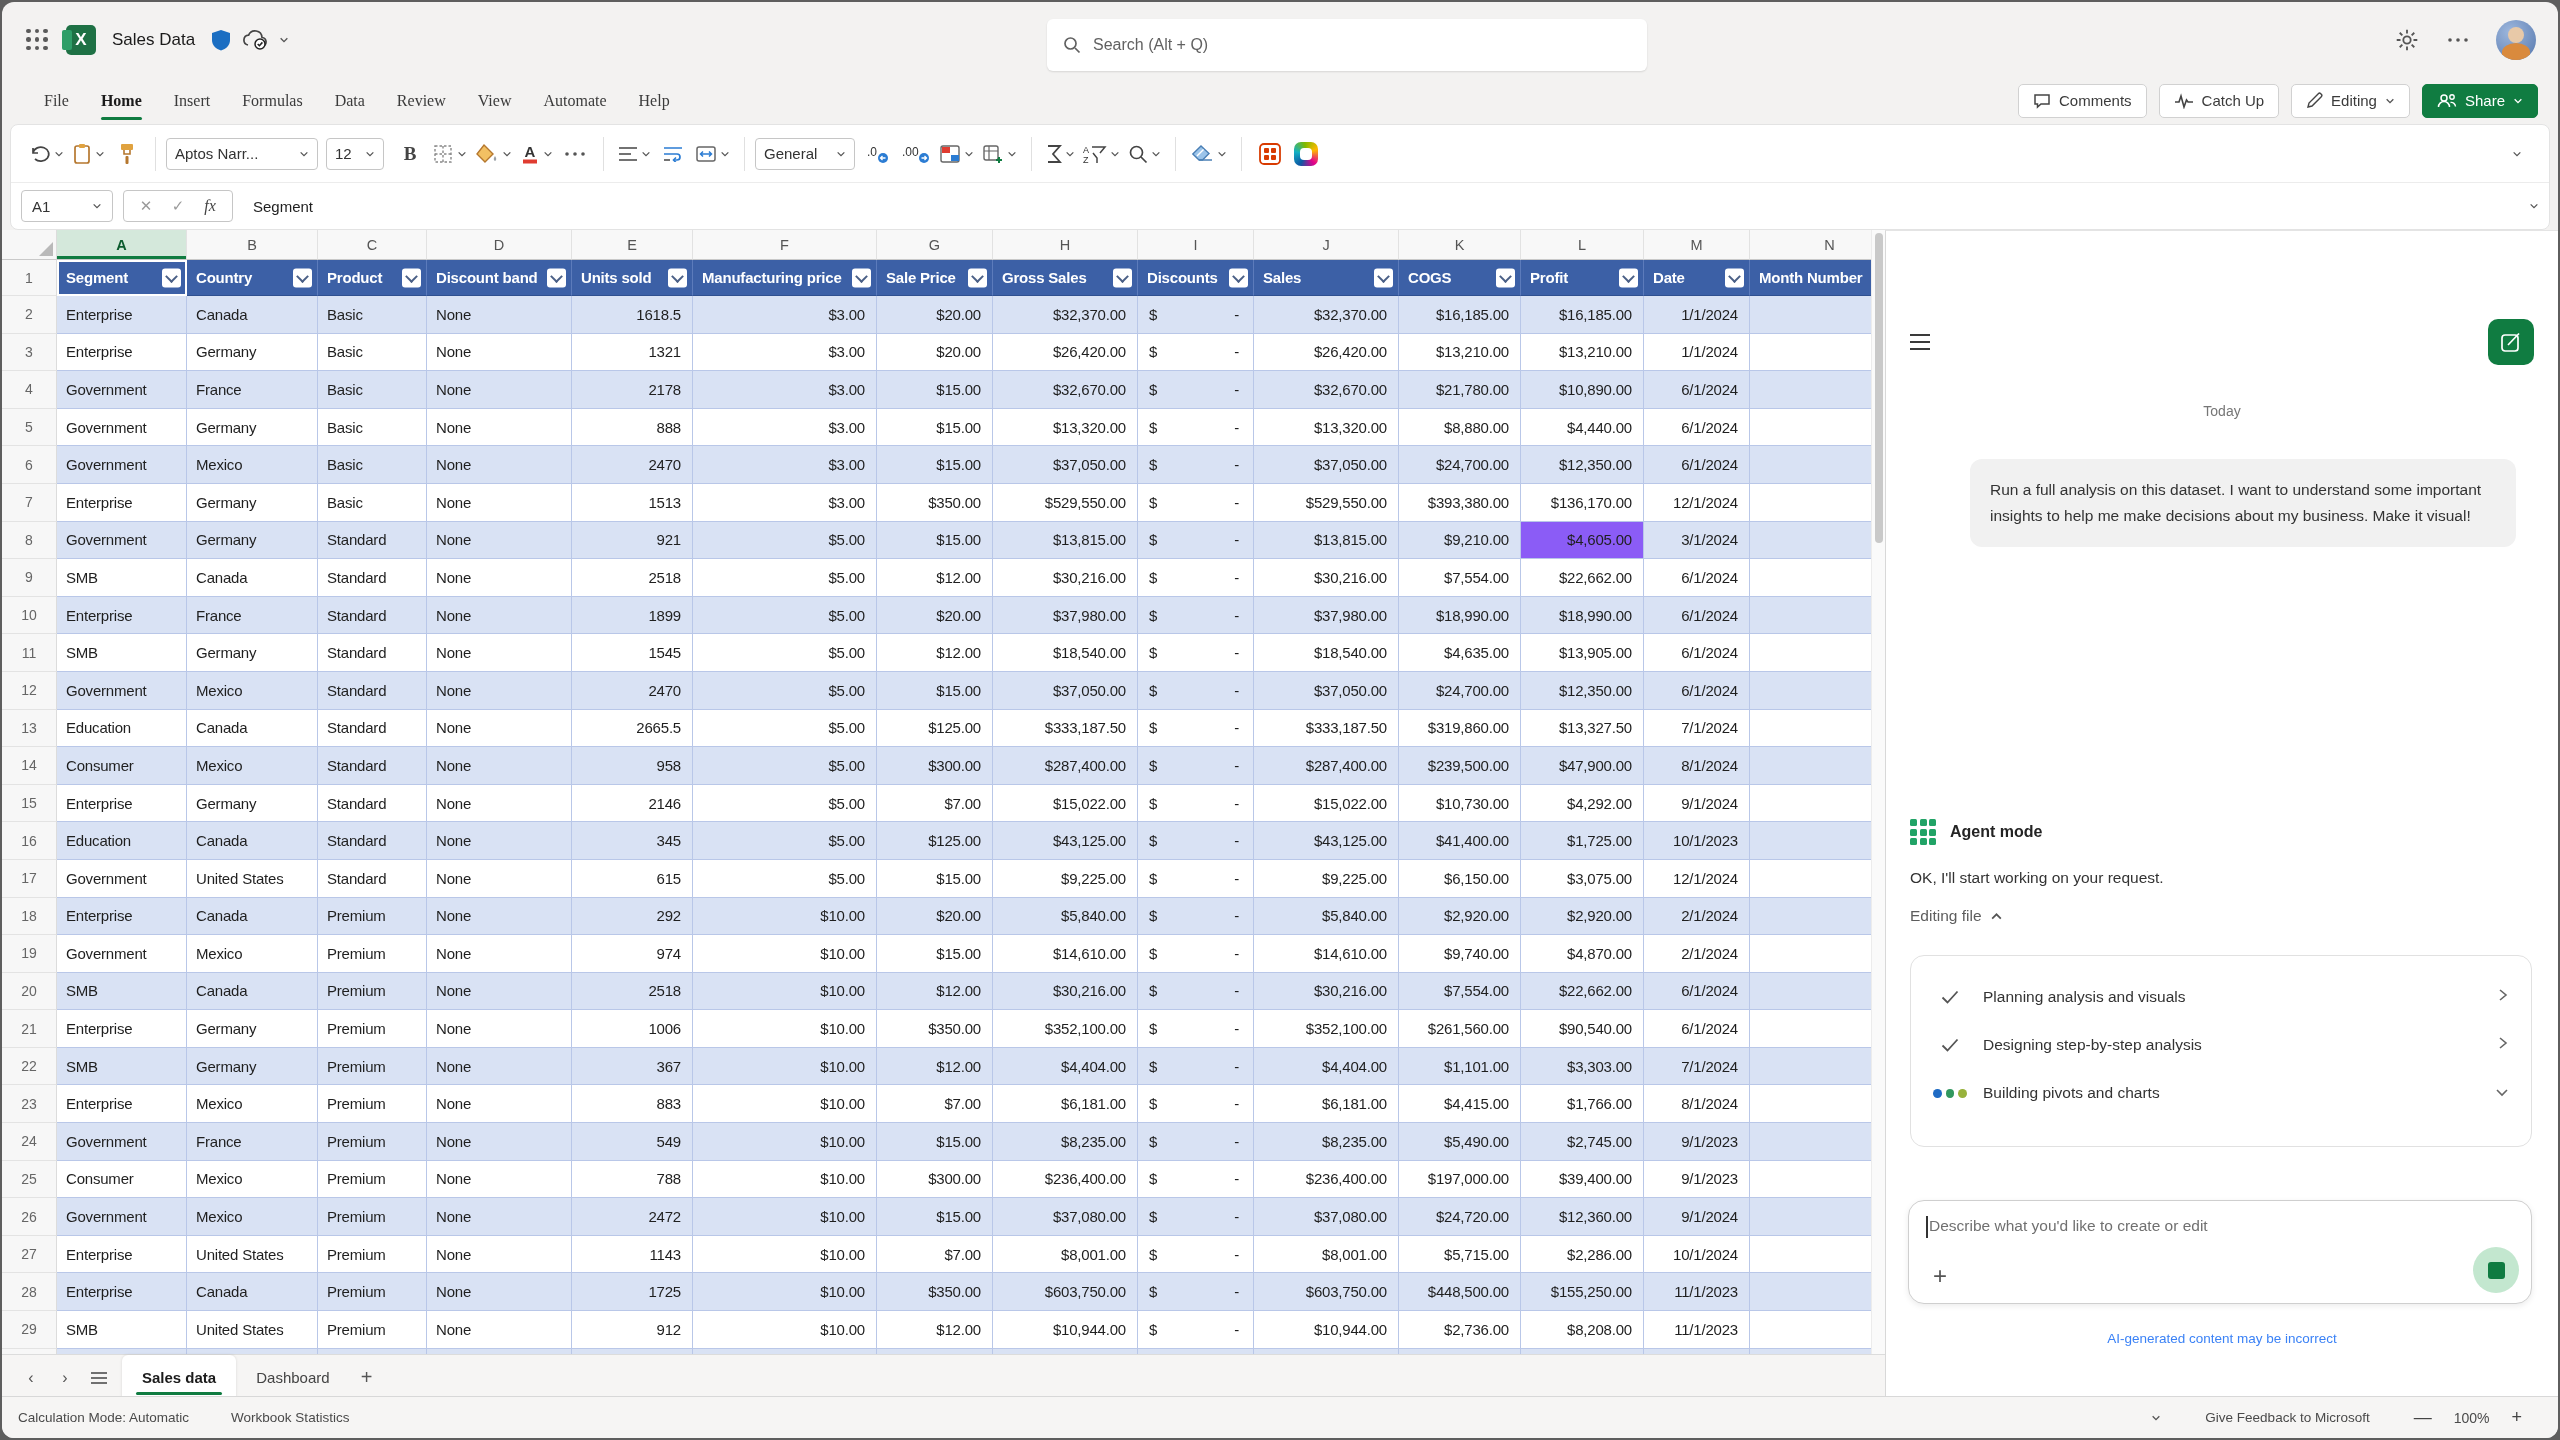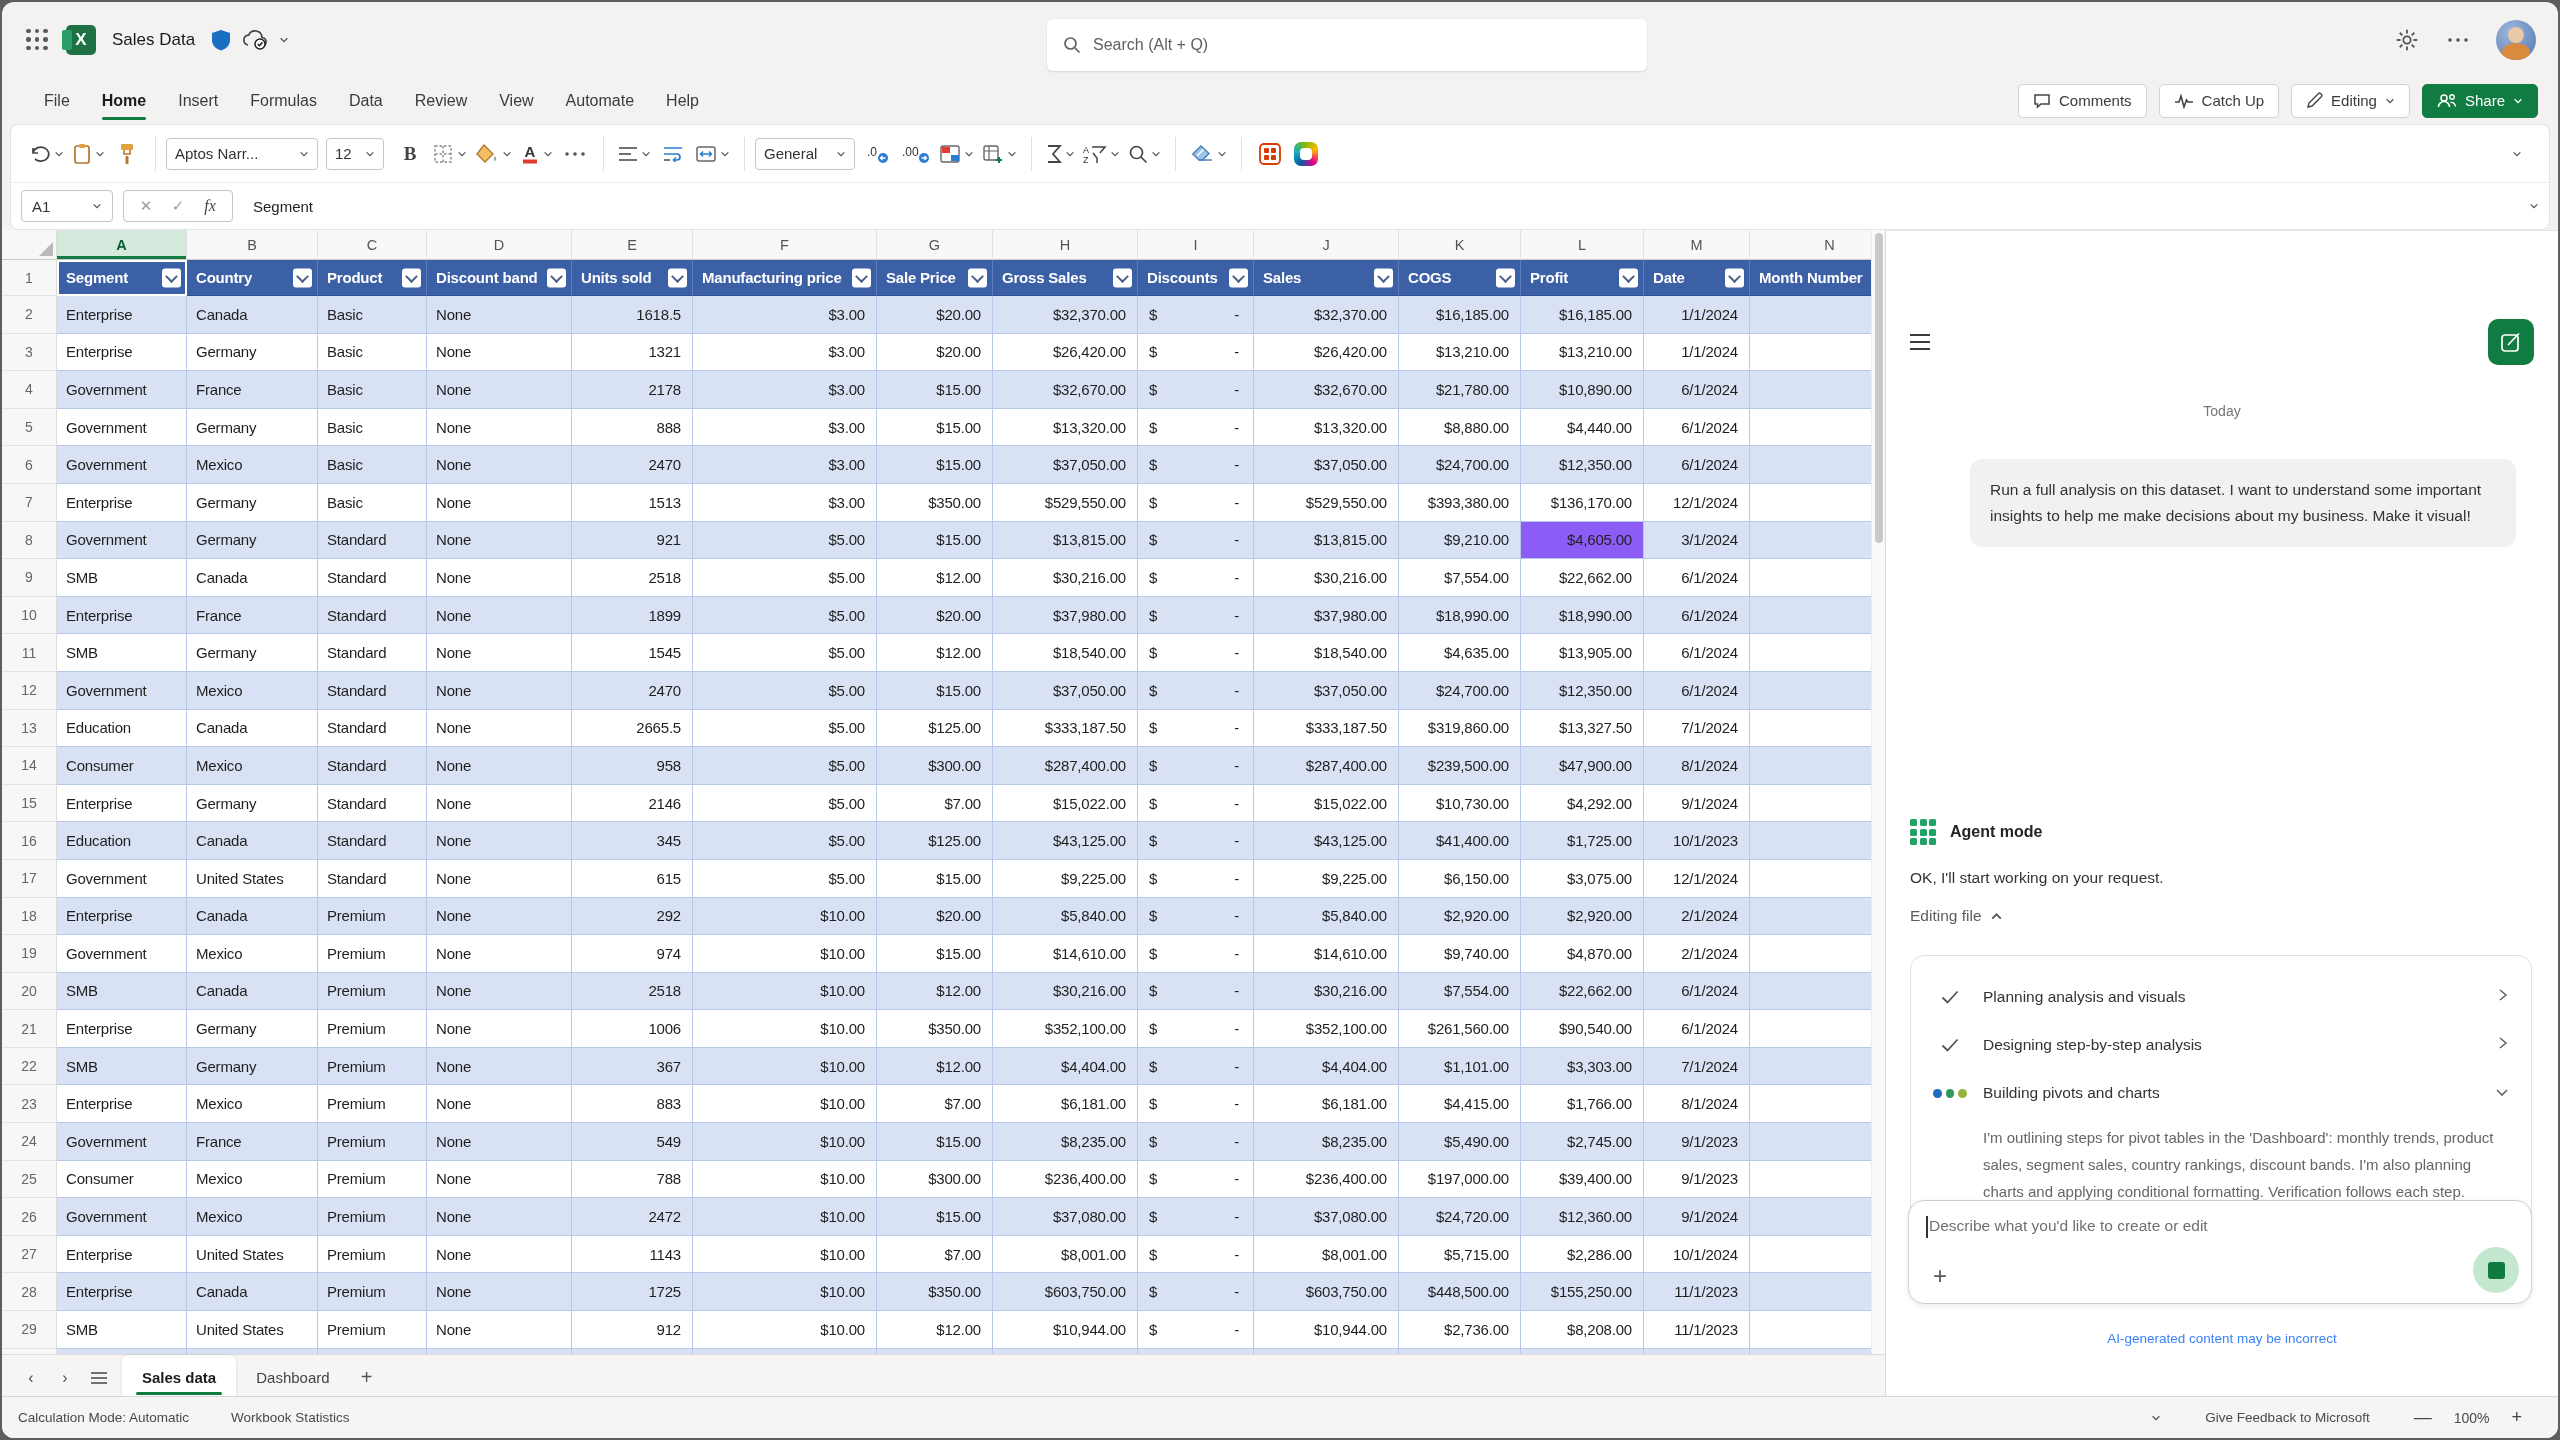--- a/index.html
+++ b/index.html
@@ -20,21 +20,21 @@
   .search-box { position:absolute; left:1045px; top:17px; width:600px; height:52px; background:#fff;
     border-radius:6px; box-shadow:0 1px 2px rgba(0,0,0,.12); display:flex; align-items:center; padding:0 16px; gap:12px; }
   .search-box .ph { color:#616161; font-size:16px; }
   .tb-right { position:absolute; right:22px; top:0; height:75px; display:flex; align-items:center; gap:26px; }
   .avatar { width:40px; height:40px; border-radius:50%; background:radial-gradient(circle at 35% 30%, #9db7dd, #5577ad); position:relative; overflow:hidden; cursor:pointer; }
   .avatar:before { content:""; position:absolute; left:12px; top:7px; width:16px; height:16px; border-radius:50%; background:#e8c9a8; }
   .avatar:after { content:""; position:absolute; left:6px; top:23px; width:28px; height:18px; border-radius:50% 50% 0 0; background:#d98a3d; }
 
   
   .menurow { position:absolute; top:75px; left:0; right:0; height:47px; display:flex; align-items:center; }
-  .menus { display:flex; align-items:center; gap:8px; padding-left:30px; }
+  .menus { display:flex; align-items:center; gap:8px; padding-left:30px;font-family:Liberation Serif, serif; }
   .menu-item { font-size:16px; color:#3b3b3b; padding:8px 12px; cursor:pointer; position:relative; border-radius:4px; }
   .menu-item.active { font-weight:bold; color:#1b1b1b; }
   .menu-item.active:after { content:""; position:absolute; left:12px; right:12px; bottom:-2px; height:3px; background:#107c41; border-radius:2px; }
   .menu-actions { margin-left:auto; display:flex; align-items:center; gap:12px; padding-right:20px; }
   .chip { height:34px; display:flex; align-items:center; gap:8px; padding:0 14px; background:#fff;
     border:1px solid #d1d1d1; border-radius:5px; font-size:15px; color:#3b3b3b; cursor:pointer; }
   .chip.green { background:#107c41; border-color:#107c41; color:#fff; }
 
   
   .ribboncard { position:absolute; top:122px; left:8px; right:8px; height:106px; background:#fff;
@@ -1174,21 +1174,20 @@
           <div class="dots">
             <i></i>
             <i></i>
             <i></i>
           </div>
           <div class="lab">Building pivots and charts</div>
           <div class="chevr"><svg width="14" height="12" viewBox="0 0 14 12">
               <path d="M2 4 l5 5 5-5" fill="none" stroke="#666" stroke-width="1.6"></path>
             </svg></div>
         </div>
-        <div class="stepdetail">I'm outlining steps for pivot tables in the 'Dashboard': monthly trends, product sales, segment sales, country rankings, discount bands. I'm also planning charts and applying conditional formatting. Verification follows each step.</div>
       </div>
     <div class="p-input">
       <span class="caret"></span>
       <span class="ph">Describe what you'd like to create or edit</span>
       <span class="plus">+</span>
       <div class="stopbtn">
           <i></i>
         </div>
     </div>
     <div class="p-disclaimer">AI-generated content may be incorrect</div>

